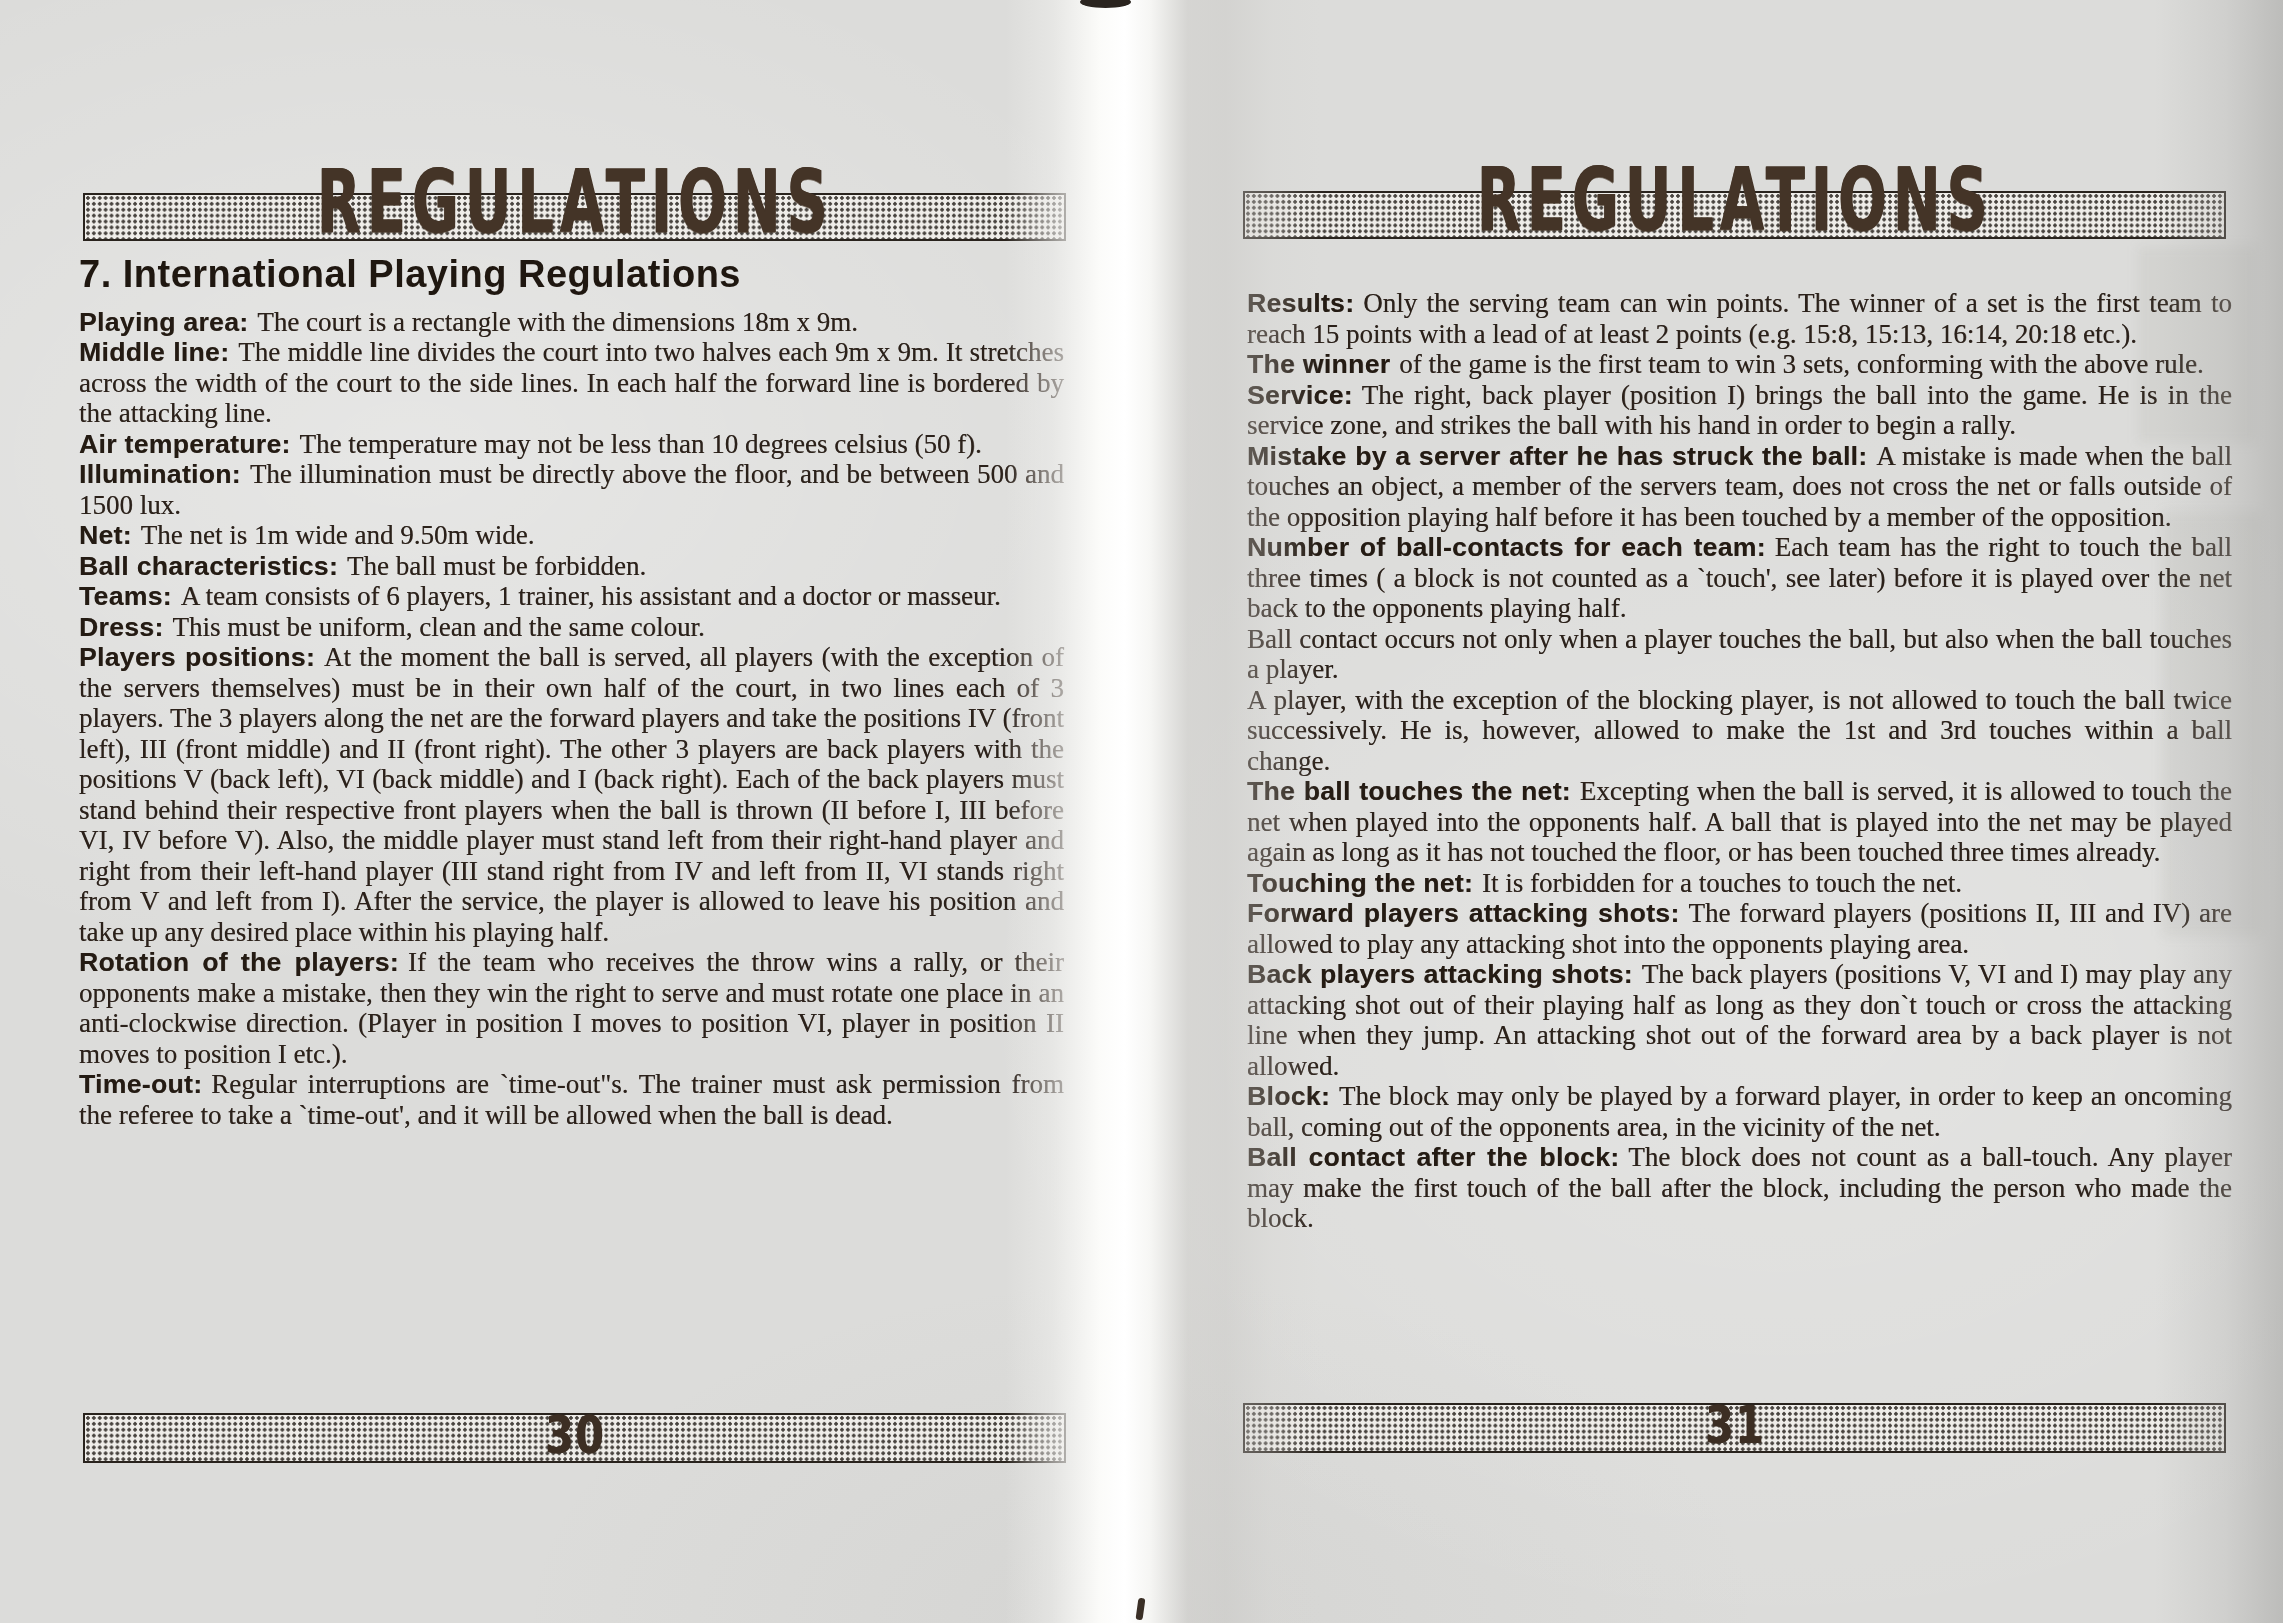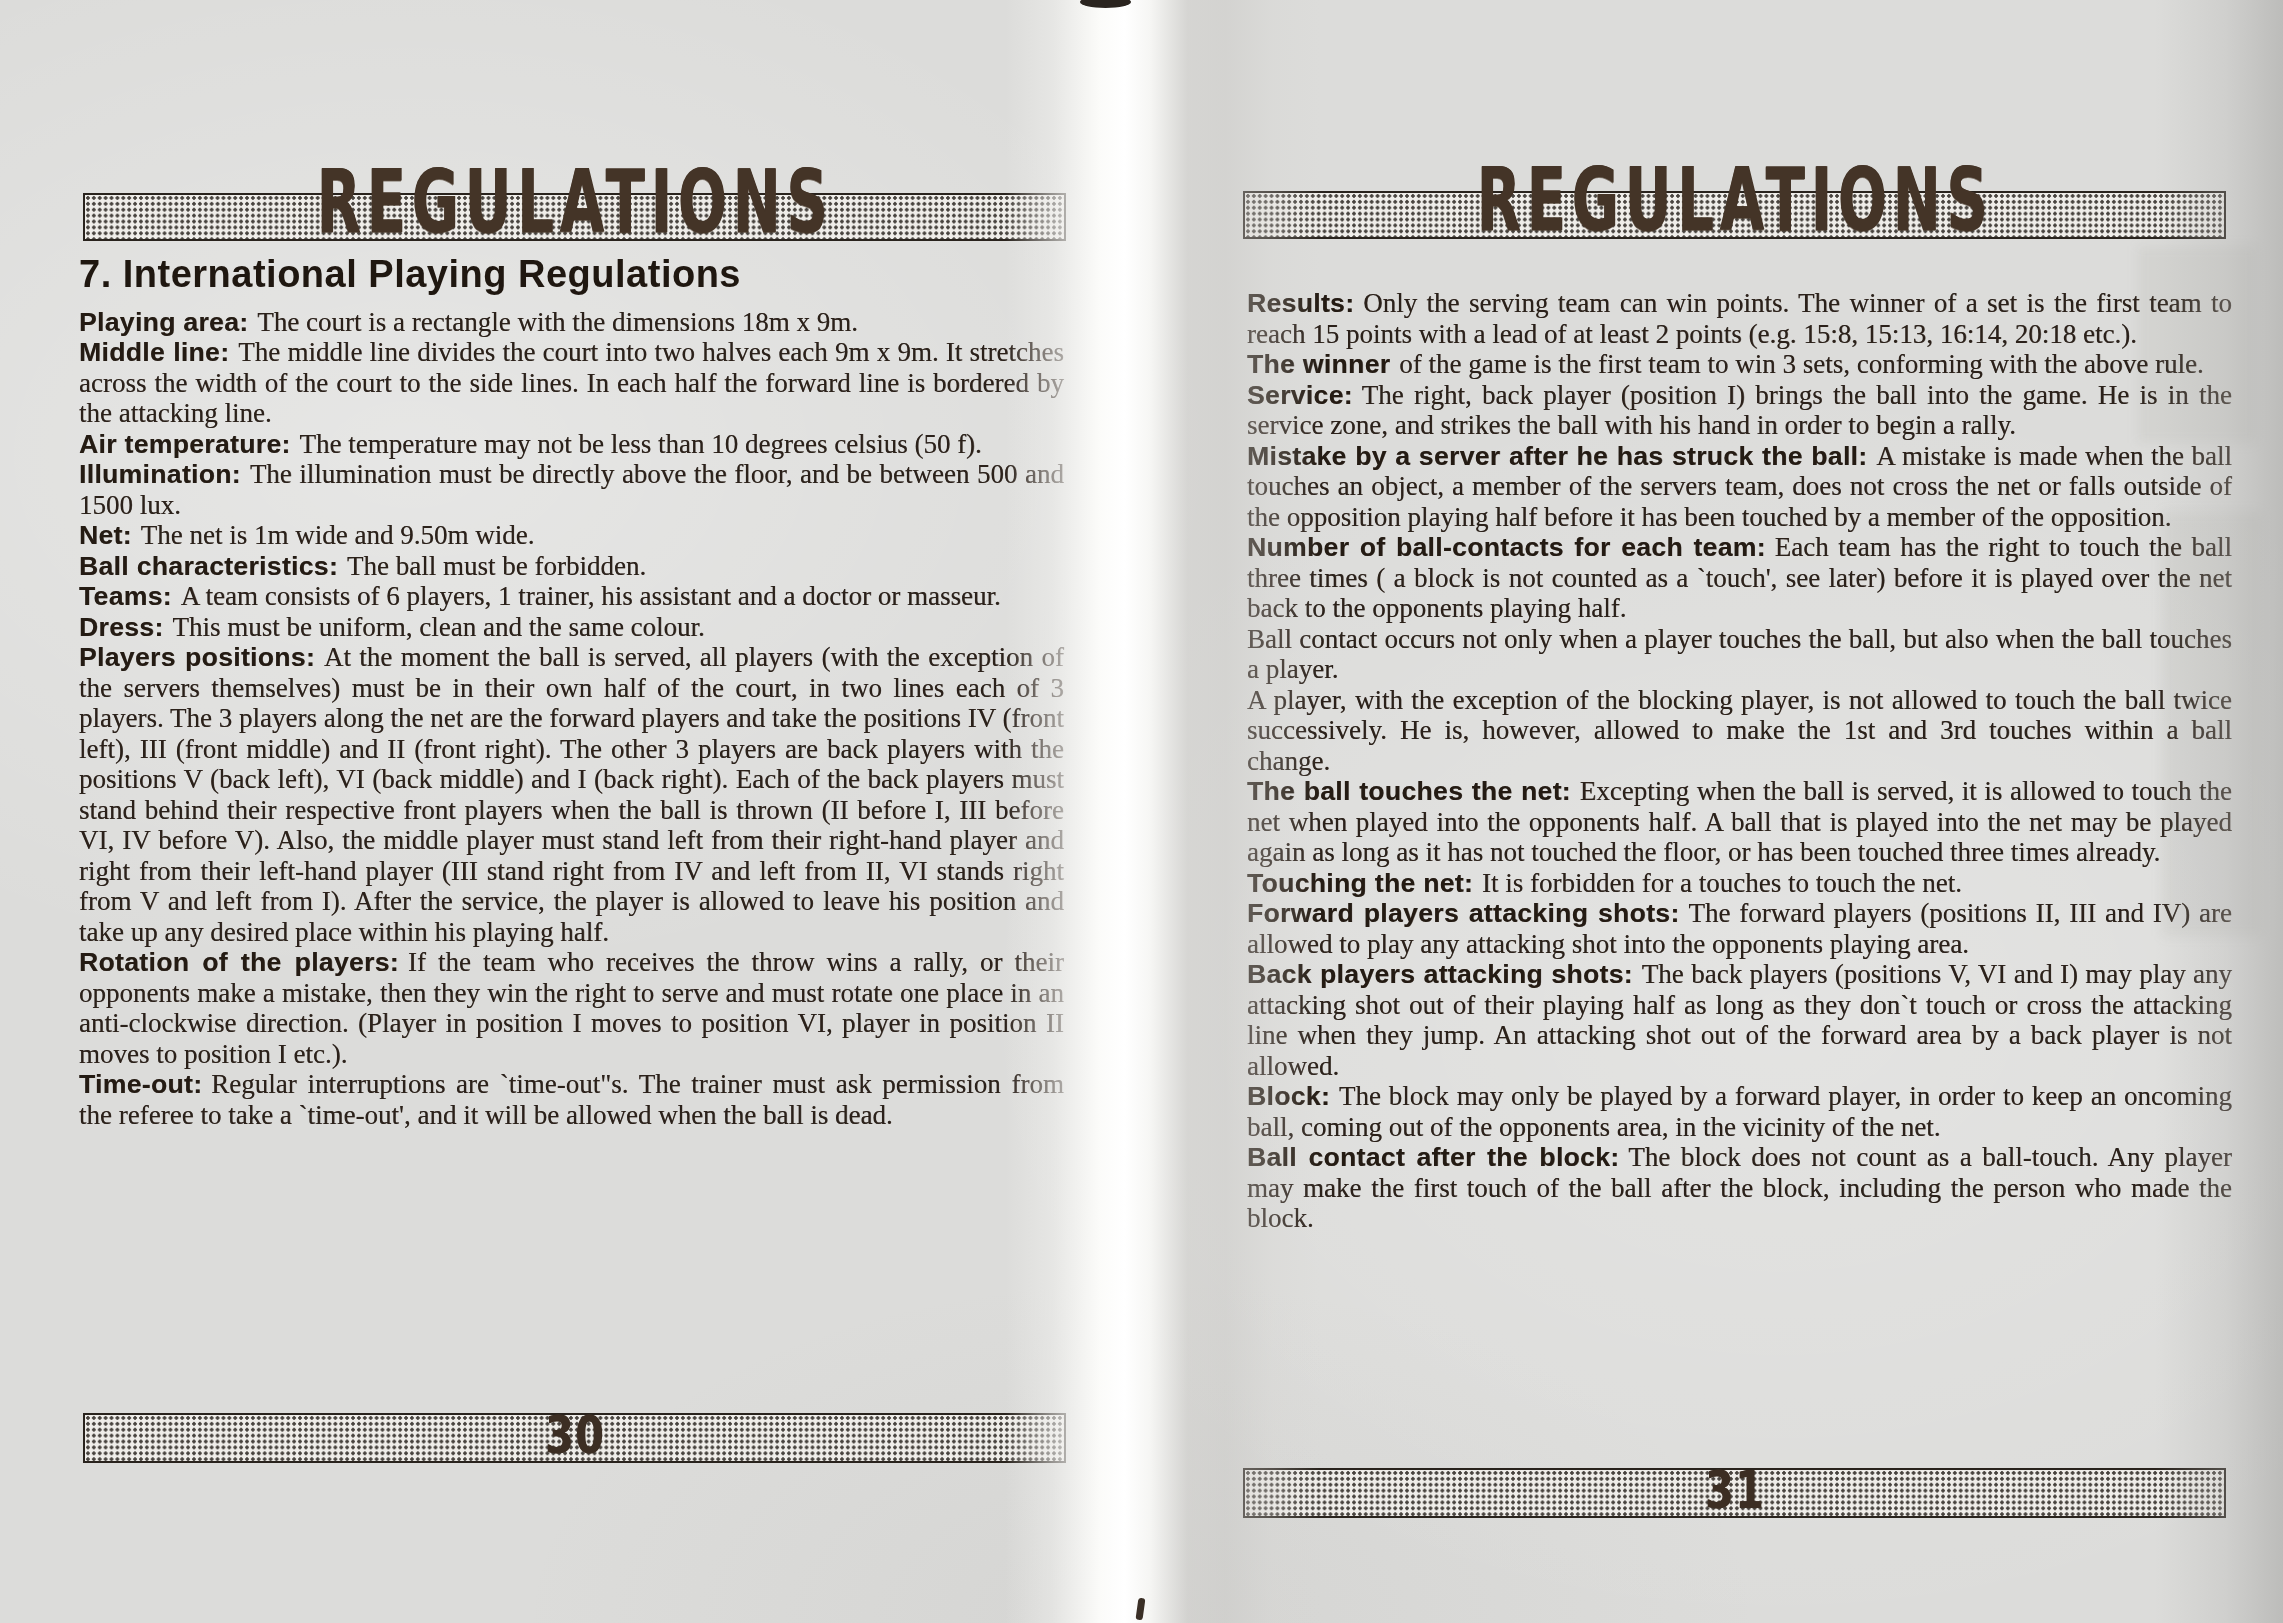--- a/index.html
+++ b/index.html
@@ -137,21 +137,21 @@
       <p class="para"><span class="lead"></span><span>Ball contact occurs not only when a player touches the ball, but also when the ball touches a player.</span></p>
       <p class="para"><span class="lead"></span><span>A player, with the exception of the blocking player, is not allowed to touch the ball twice successively. He is, however, allowed to make the 1st and 3rd touches within a ball change.</span></p>
       <p class="para"><span class="lead">The ball touches the net:</span><span>Excepting when the ball is served, it is allowed to touch the net when played into the opponents half. A ball that is played into the net may be played again as long as it has not touched the floor, or has been touched three times already.</span></p>
       <p class="para"><span class="lead">Touching the net:</span><span>It is forbidden for a touches to touch the net.</span></p>
       <p class="para"><span class="lead">Forward players attacking shots:</span><span>The forward players (positions II, III and IV) are allowed to play any attacking shot into the opponents playing area.</span></p>
       <p class="para"><span class="lead">Back players attacking shots:</span><span>The back players (positions V, VI and I) may play any attacking shot out of their playing half as long as they don`t touch or cross the attacking line when they jump. An attacking shot out of the forward area by a back player is not allowed.</span></p>
       <p class="para"><span class="lead">Block:</span><span>The block may only be played by a forward player, in order to keep an oncoming ball, coming out of the opponents area, in the vicinity of the net.</span></p>
       <p class="para"><span class="lead">Ball contact after the block:</span><span>The block does not count as a ball-touch. Any player may make the first touch of the ball after the block, including the person who made the block.</span></p>
     </div>
 
-    <div class="band footer-band" style="left:53px; top:1468px; width:983px;">
+    <div class="band footer-band" style="left:53px; top:1403px; width:983px;">
       <span class="page-num">31</span>
     </div>
   </div>
 
   <div class="ghost" style="left:2138px; top:246px; width:118px; height:197px;"></div>
   <div class="ghost" style="left:2162px; top:512px; width:99px; height:424px;"></div>
   <div class="spine"></div>
   <div class="edge-shade"></div>
   <div class="spine-mark-top"></div>
   <div class="spine-mark-bottom"></div>

